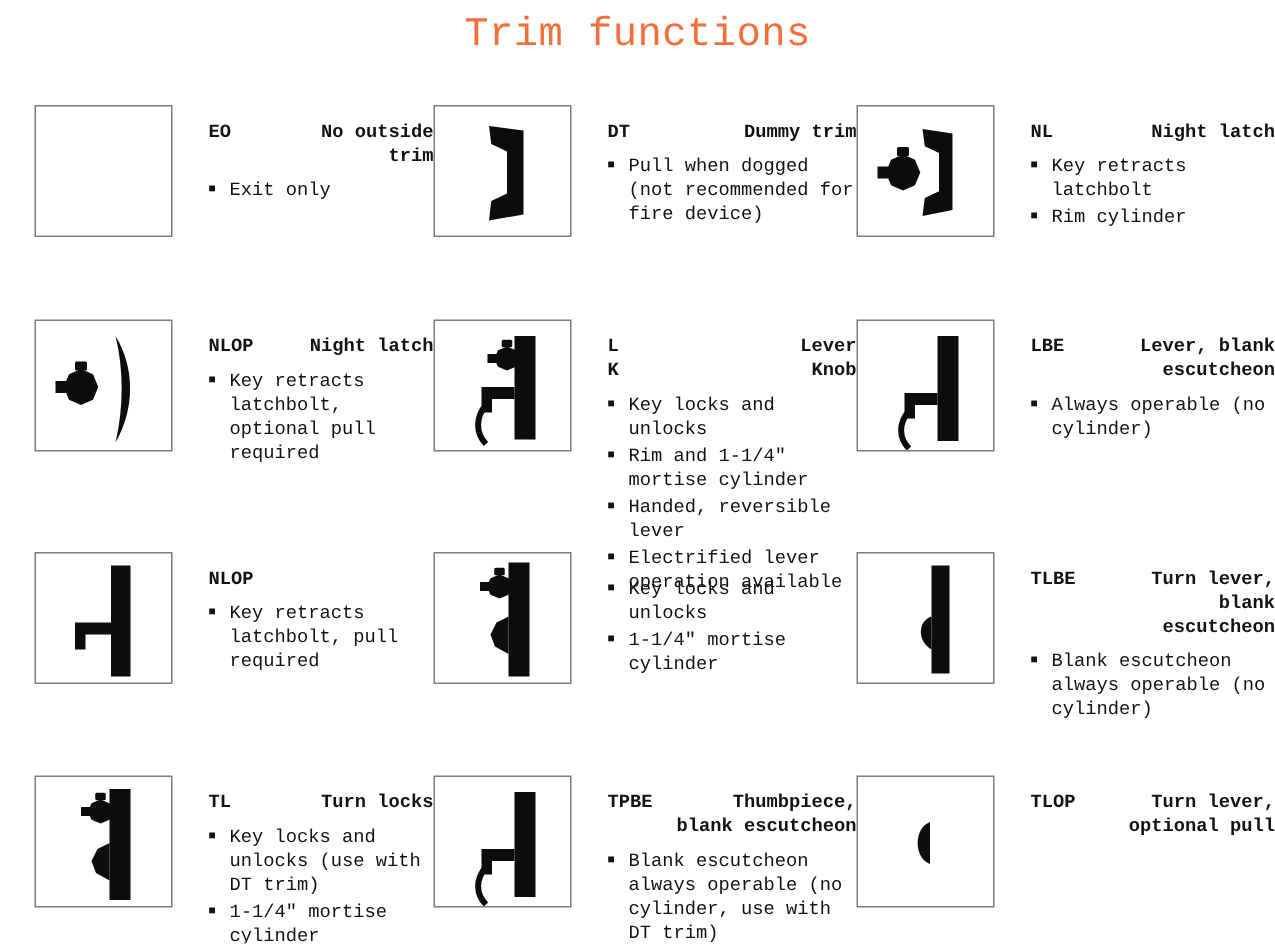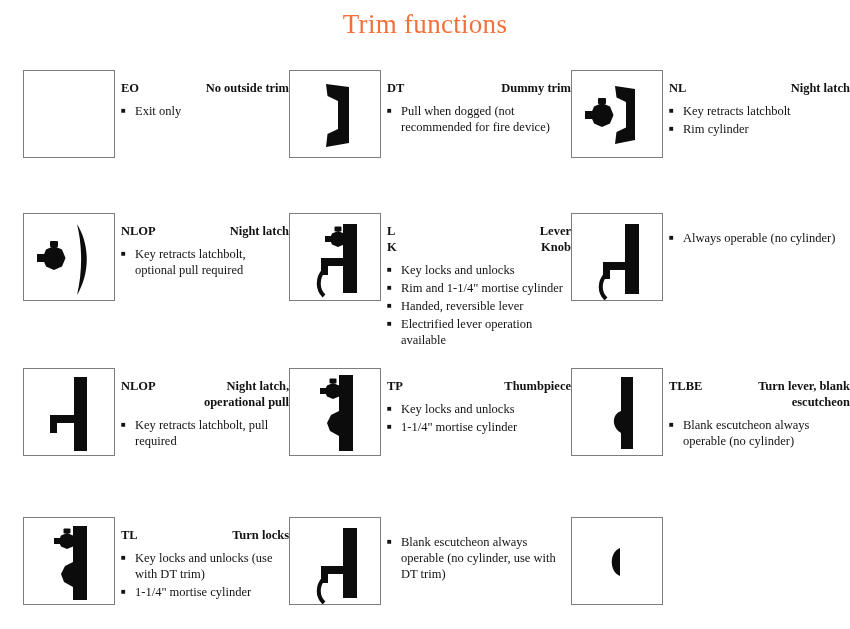--- a/index.html
+++ b/index.html
@@ -1,23 +1,23 @@
 <!DOCTYPE html>
 <html><head>
 <meta charset="utf-8">
 <style>
   html,body{margin:0;padding:0;background:#ffffff;}
   .page{position:relative;width:850px;height:629px;background:#ffffff;overflow:hidden;
-        font-family:Liberation Serif, serif;color:#121212;}
+        font-family:Liberation Mono, monospace;color:#121212;}
   .title{position:absolute;top:9px;left:0;width:100%;text-align:center;
          font-size:27px;font-weight:400;letter-spacing:.3px;margin:0;}
   .grid{position:absolute;top:70px;left:23px;display:grid;
         grid-template-columns:266px 282px 279px;
         grid-template-rows:143px 155px 149px 112px;}
-  .cell{display:flex;align-items:flex-start;gap:6px;}
+  .cell{display:flex;align-items:flex-start;gap:24px;}
   .icon-box{box-sizing:border-box;width:92px;height:88px;border:1.5px solid #7d7d7d;
             background:#ffffff;flex:0 0 auto;}
   .icon-box svg{width:100%;height:100%;display:block;}
   .icon-box svg .fill{fill:#0c0c0c;}
   .text{padding-top:10px;flex:1 1 auto;min-width:0;}
   .h-row{display:flex;font-weight:700;font-size:12.5px;line-height:16px;}
   .code{flex:0 0 auto;min-width:40px;padding-right:4px;}
   .h-title{flex:1 1 auto;min-width:0;text-align:right;}
   .bullets{margin-top:7px;}
   .bullet{display:flex;font-size:12.5px;line-height:16px;margin-bottom:2px;}
@@ -172,20 +172,24 @@
   <div class="cell">
     <div class="icon-box">
       <svg viewBox="0 0 90 86" aria-hidden="true">
             <rect class="fill" x="53" y="10" width="14" height="70"></rect>
             <path class="fill" d="M53 48 H31 V65 H38 V56 H53 Z"></path>
             <path d="M34 60 C27 68 27 78 34 85" fill="none" stroke="#0c0c0c" stroke-width="4"></path>
           </svg>
     </div>
     <div class="text">
       <div class="headings">
+            <div class="h-row">
+              <span class="code">LBE</span>
+              <span class="h-title">Lever, blank escutcheon</span>
+            </div>
           </div>
       <div class="bullets">
             <div class="bullet">
               <span class="marker">■</span>
               <span class="b-text">Always operable (no cylinder)</span>
             </div>
           </div>
     </div>
   </div>
 
@@ -193,21 +197,20 @@
     <div class="icon-box">
       <svg viewBox="0 0 90 86" aria-hidden="true">
             <rect class="fill" x="50" y="8" width="13" height="74"></rect>
             <path class="fill" d="M50 46 H26 V64 H33 V54 H50 Z"></path>
           </svg>
     </div>
     <div class="text">
       <div class="headings">
             <div class="h-row">
               <span class="code">NLOP</span>
-              <span class="h-title">Night latch, operational pull</span>
             </div>
           </div>
       <div class="bullets">
             <div class="bullet">
               <span class="marker">■</span>
               <span class="b-text">Key retracts latchbolt, pull required</span>
             </div>
           </div>
     </div>
   </div>
@@ -216,26 +219,20 @@
     <div class="icon-box">
       <svg viewBox="0 0 90 86" aria-hidden="true">
             <rect class="fill" x="49" y="6" width="14" height="76"></rect>
             <path class="fill" d="M49 42 L41 46 L37 54 L40 62 L49 67 Z"></path>
             <polygon class="fill" points="43,14 49,16.5 51.5,22 49,27.5 43,30 37,27.5 34.5,22 37,16.5"></polygon>
             <rect class="fill" x="39.5" y="9.5" width="7" height="5" rx="1"></rect>
             <rect class="fill" x="30" y="19" width="6" height="6"></rect>
           </svg>
     </div>
     <div class="text">
-      <div class="headings">
-            <div class="h-row">
-              <span class="code">TP</span>
-              <span class="h-title">Thumbpiece</span>
-            </div>
-          </div>
       <div class="bullets">
             <div class="bullet">
               <span class="marker">■</span>
               <span class="b-text">Key locks and unlocks</span>
             </div>
             <div class="bullet">
               <span class="marker">■</span>
               <span class="b-text">1-1/4" mortise cylinder</span>
             </div>
           </div>
@@ -297,30 +294,45 @@
 
   <div class="cell">
     <div class="icon-box">
       <svg viewBox="0 0 90 86" aria-hidden="true">
             <rect class="fill" x="53" y="10" width="14" height="70"></rect>
             <path class="fill" d="M53 48 H31 V65 H38 V56 H53 Z"></path>
             <path d="M34 60 C27 68 27 78 34 85" fill="none" stroke="#0c0c0c" stroke-width="4"></path>
           </svg>
     </div>
     <div class="text">
+      <div class="headings">
+            <div class="h-row">
+              <span class="code">TPBE</span>
+              <span class="h-title">Thumbpiece, blank escutcheon</span>
+            </div>
+          </div>
       <div class="bullets">
             <div class="bullet">
               <span class="marker">■</span>
               <span class="b-text">Blank escutcheon always operable (no cylinder, use with DT trim)</span>
             </div>
           </div>
     </div>
   </div>
 
   <div class="cell">
     <div class="icon-box">
       <svg viewBox="0 0 90 86" aria-hidden="true">
             <path class="fill" d="M48 30 C37 34 37 54 48 58 Z"></path>
           </svg>
+    </div>
+    <div class="text">
+      <div class="headings">
+            <div class="h-row">
+              <span class="code">TLOP</span>
+              <span class="h-title">Turn lever, optional pull</span>
+            </div>
+          </div>
+      <div class="bullets"></div>
     </div>
   </div>
 </div>
 </div>
 
 </body></html>

